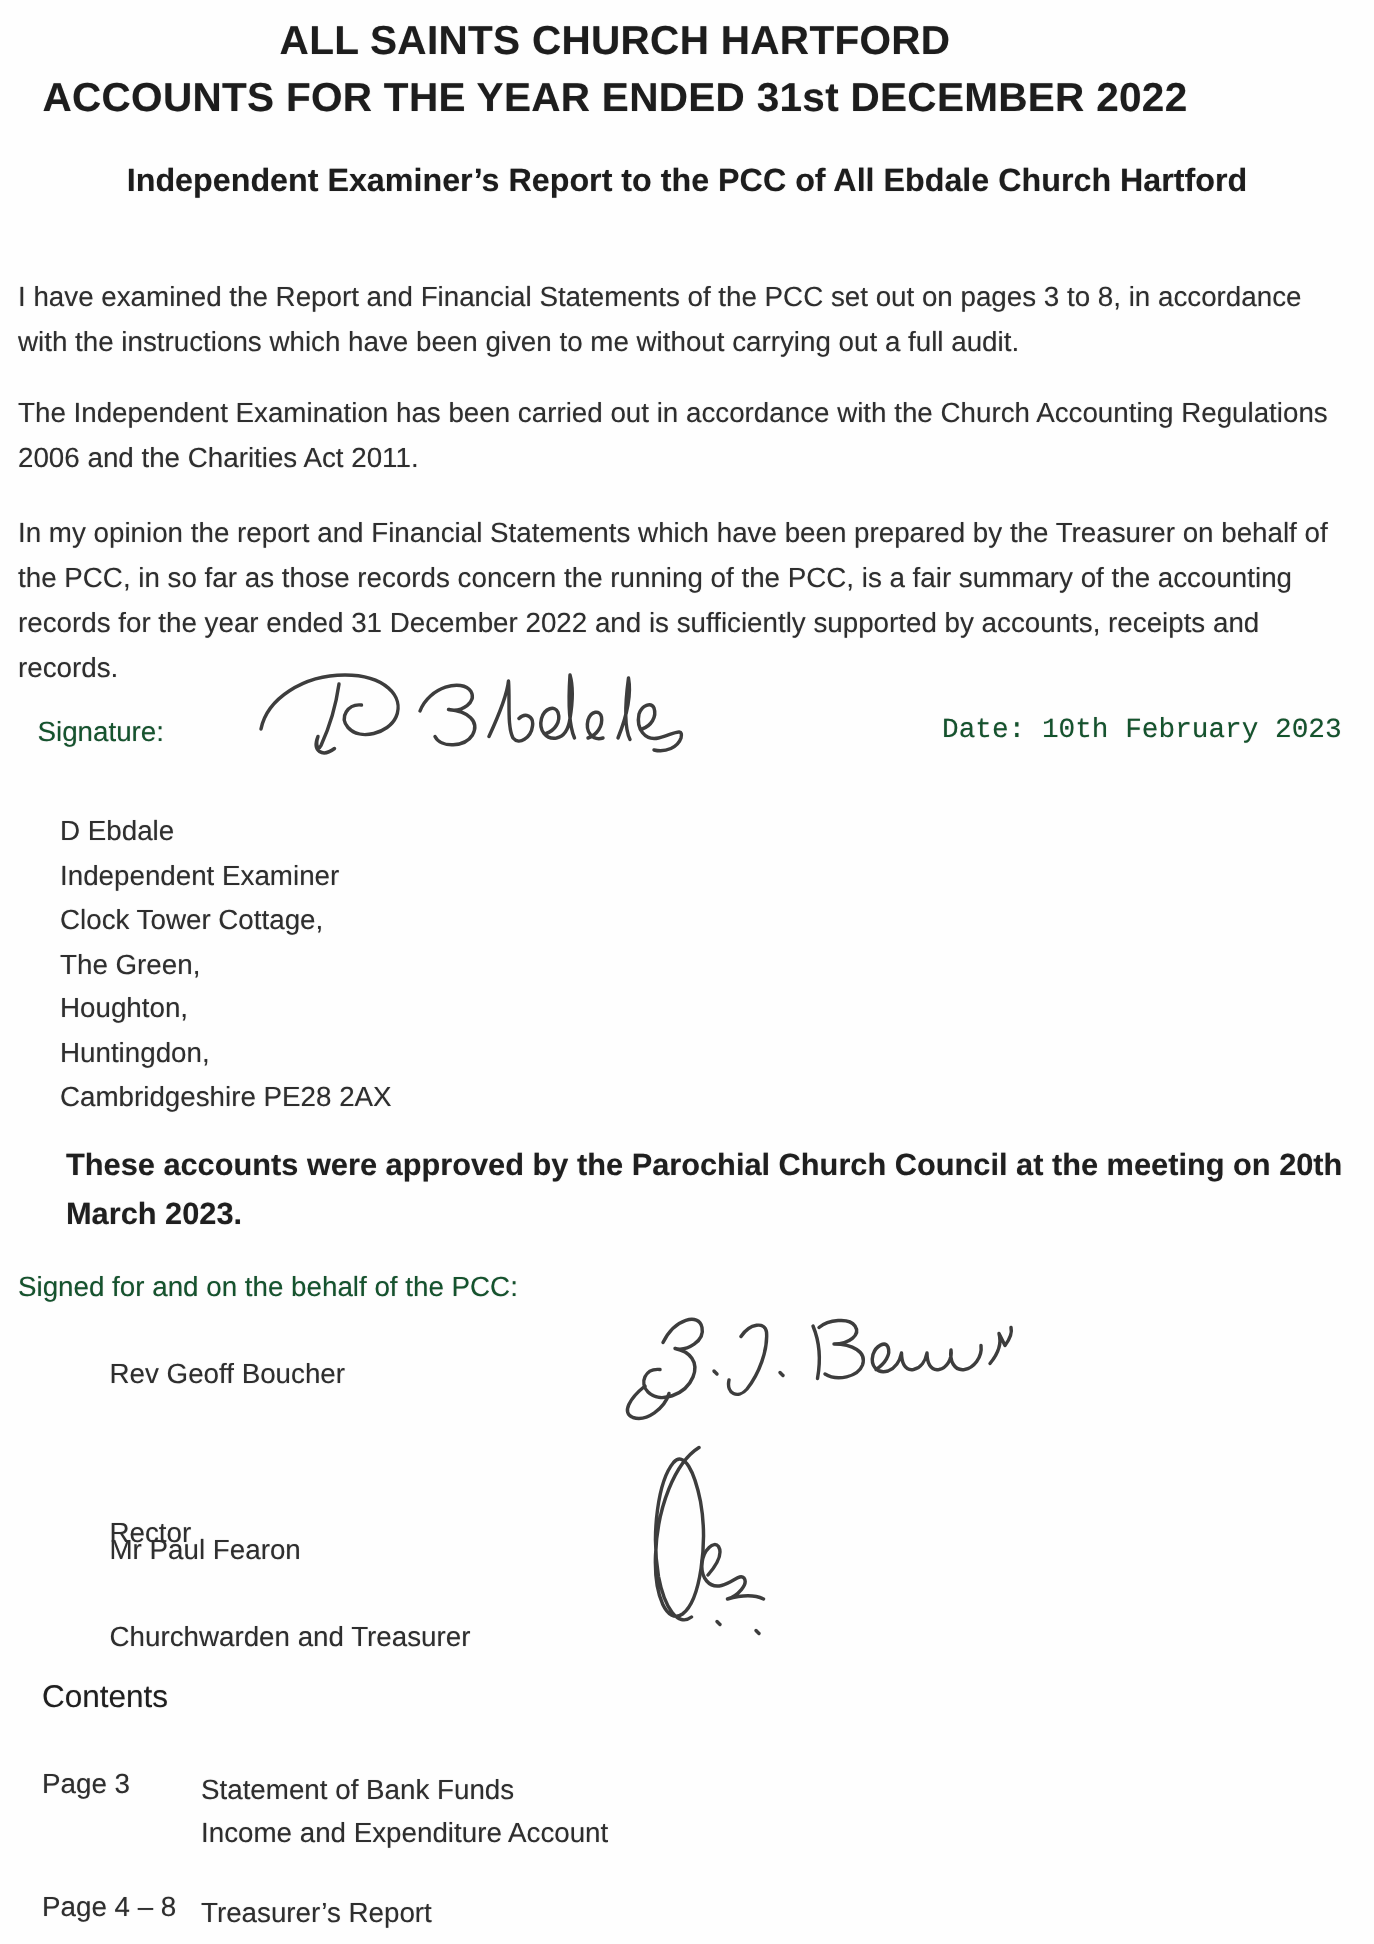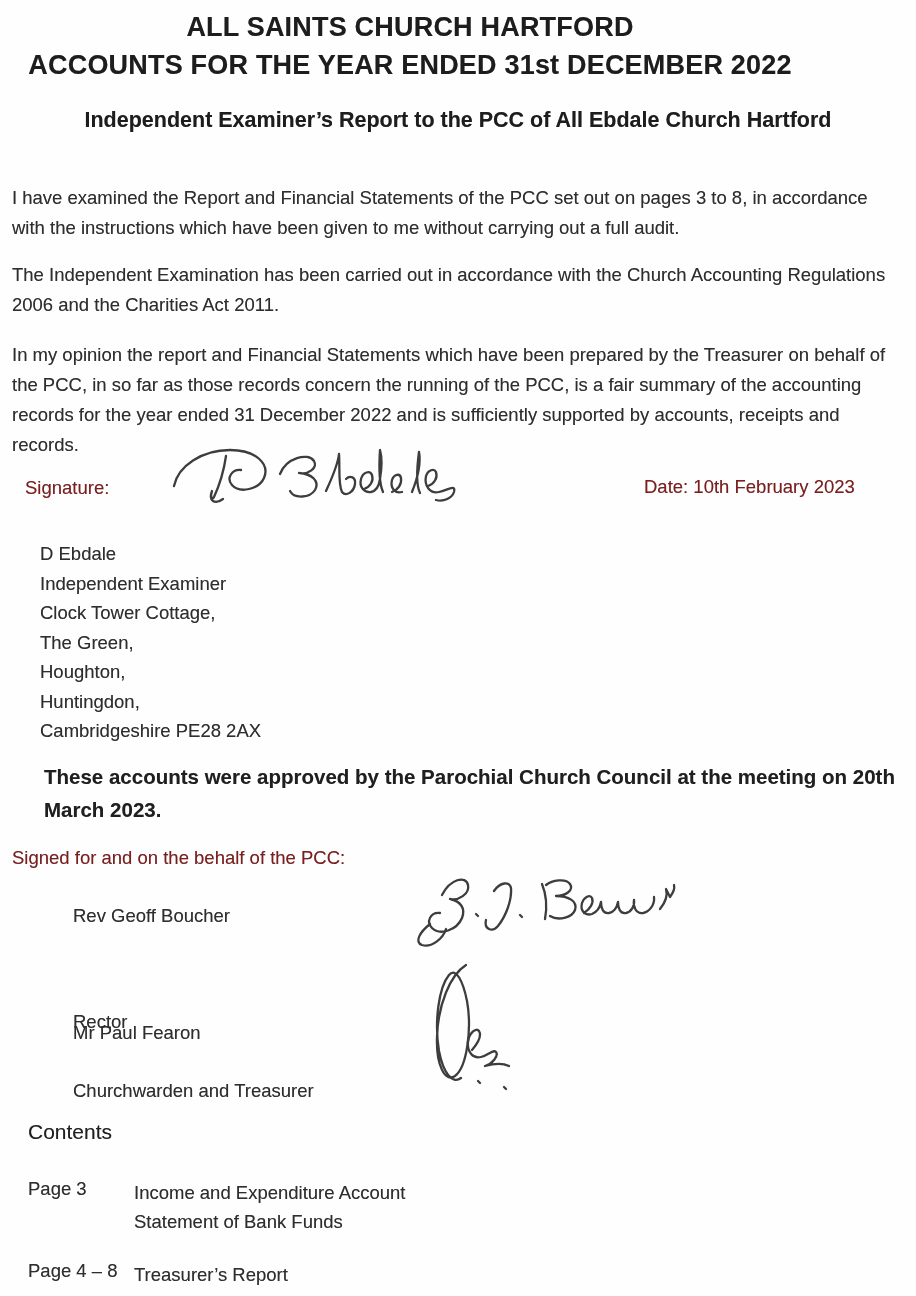--- a/index.html
+++ b/index.html
@@ -20,21 +20,21 @@
     letter-spacing: 0.2px;
   }
   .report-heading {
     width: 916px; text-align: center;
     font-size: 21.5px; font-weight: bold; color: #1d1d1d;
   }
   .para {
     left: 12px; width: 878px;
     font-size: 18.5px; line-height: 30px; color: #2e2e2e;
   }
-  .label { font-size: 18.5px; color: #7f1d1d; }
+  .label { font-size: 18.5px; color: #14532d; }
   .address { left: 40px; font-size: 18.5px; line-height: 29.5px; color: #2e2e2e; }
   .approval {
     left: 12px; width: 884px;
     font-size: 20.5px; font-weight: bold; line-height: 33px; color: #1f1f1f;
   }
   .signatory { font-size: 18.5px; color: #2e2e2e; }
   .contents-heading { font-size: 21px; font-weight: normal; color: #1f1f1f; }
   .contents-row { display: flex; font-size: 18.5px; color: #2e2e2e; }
   .contents-page { width: 106px; flex: 0 0 106px; }
   .contents-titles { line-height: 29px; }
@@ -63,21 +63,21 @@
     <path d="M6,42 C10,22 34,6 62,6 C88,6 102,20 96,34 C91,45 72,50 64,41 C58,34 64,25 73,26"></path>
     <path d="M58,12 C56,26 52,40 46,53 C44,57 42,53 44,47 C40,57 47,61 55,55"></path>
     <path d="M112,30 C118,14 140,8 146,17 C150,24 140,31 131,29 C144,30 152,37 147,46 C142,54 126,55 122,47"></path>
     <path d="M158,47 C164,34 170,20 171,10 C172,24 170,40 174,48 C178,53 186,48 187,40 C188,33 182,31 178,35"></path>
     <path d="M196,45 C202,43 206,37 204,31 C202,26 195,28 193,35 C191,43 196,49 203,48 C208,47 211,42 212,35 C214,23 214,13 212,6 C211,21 211,39 215,48"></path>
     <path d="M224,48 C230,46 234,40 233,34 C232,29 226,30 224,36 C222,44 227,50 234,48"></path>
     <path d="M244,48 C250,33 253,19 251,8 C249,23 248,41 252,49"></path>
     <path d="M260,42 C266,40 270,34 268,28 C266,24 260,26 258,32 C256,42 262,50 271,48 C280,46 288,40 286,48 C284,54 276,58 268,56"></path>
   </svg>
 
-  <div class="abs label" style="top:476px; left:644px;">Date: 10th February 2023</div>
+  <div class="abs label" style="top:476px; left:628px;font-family:Liberation Mono, monospace;">Date: 10th February 2023</div>
 
   <div class="abs address" style="top:539px;">D Ebdale</div>
   <div class="abs address" style="top:568.5px;">Independent Examiner</div>
   <div class="abs address" style="top:598px;">Clock Tower Cottage,</div>
   <div class="abs address" style="top:627.5px;">The Green,</div>
   <div class="abs address" style="top:657px;">Houghton,</div>
   <div class="abs address" style="top:686.5px;">Huntingdon,</div>
   <div class="abs address" style="top:716px;">Cambridgeshire PE28 2AX</div>
 
   <div class="abs approval" style="top:760px;margin-left:32px;">These accounts were approved by the Parochial Church Council at the meeting on 20th March 2023.</div>
@@ -107,22 +107,22 @@
   </svg>
 
   <div class="abs signatory" style="top:1022px; left:73px;">Mr Paul Fearon</div>
   <div class="abs signatory" style="top:1080px; left:73px;">Churchwarden and Treasurer</div>
 
   <div class="abs contents-heading" style="top:1120px; left:28px;">Contents</div>
 
   <div class="abs contents-row" style="top:1178px; left:28px;">
     <div class="contents-page">Page 3</div>
     <div class="contents-titles">
+      <div>Statement of Bank Funds</div>
       <div>Income and Expenditure Account</div>
-      <div>Statement of Bank Funds</div>
     </div>
   </div>
 
   <div class="abs contents-row" style="top:1260px; left:28px;">
     <div class="contents-page">Page 4 – 8</div>
     <div class="contents-titles">
       <div>Treasurer’s Report</div>
     </div>
   </div>
 

